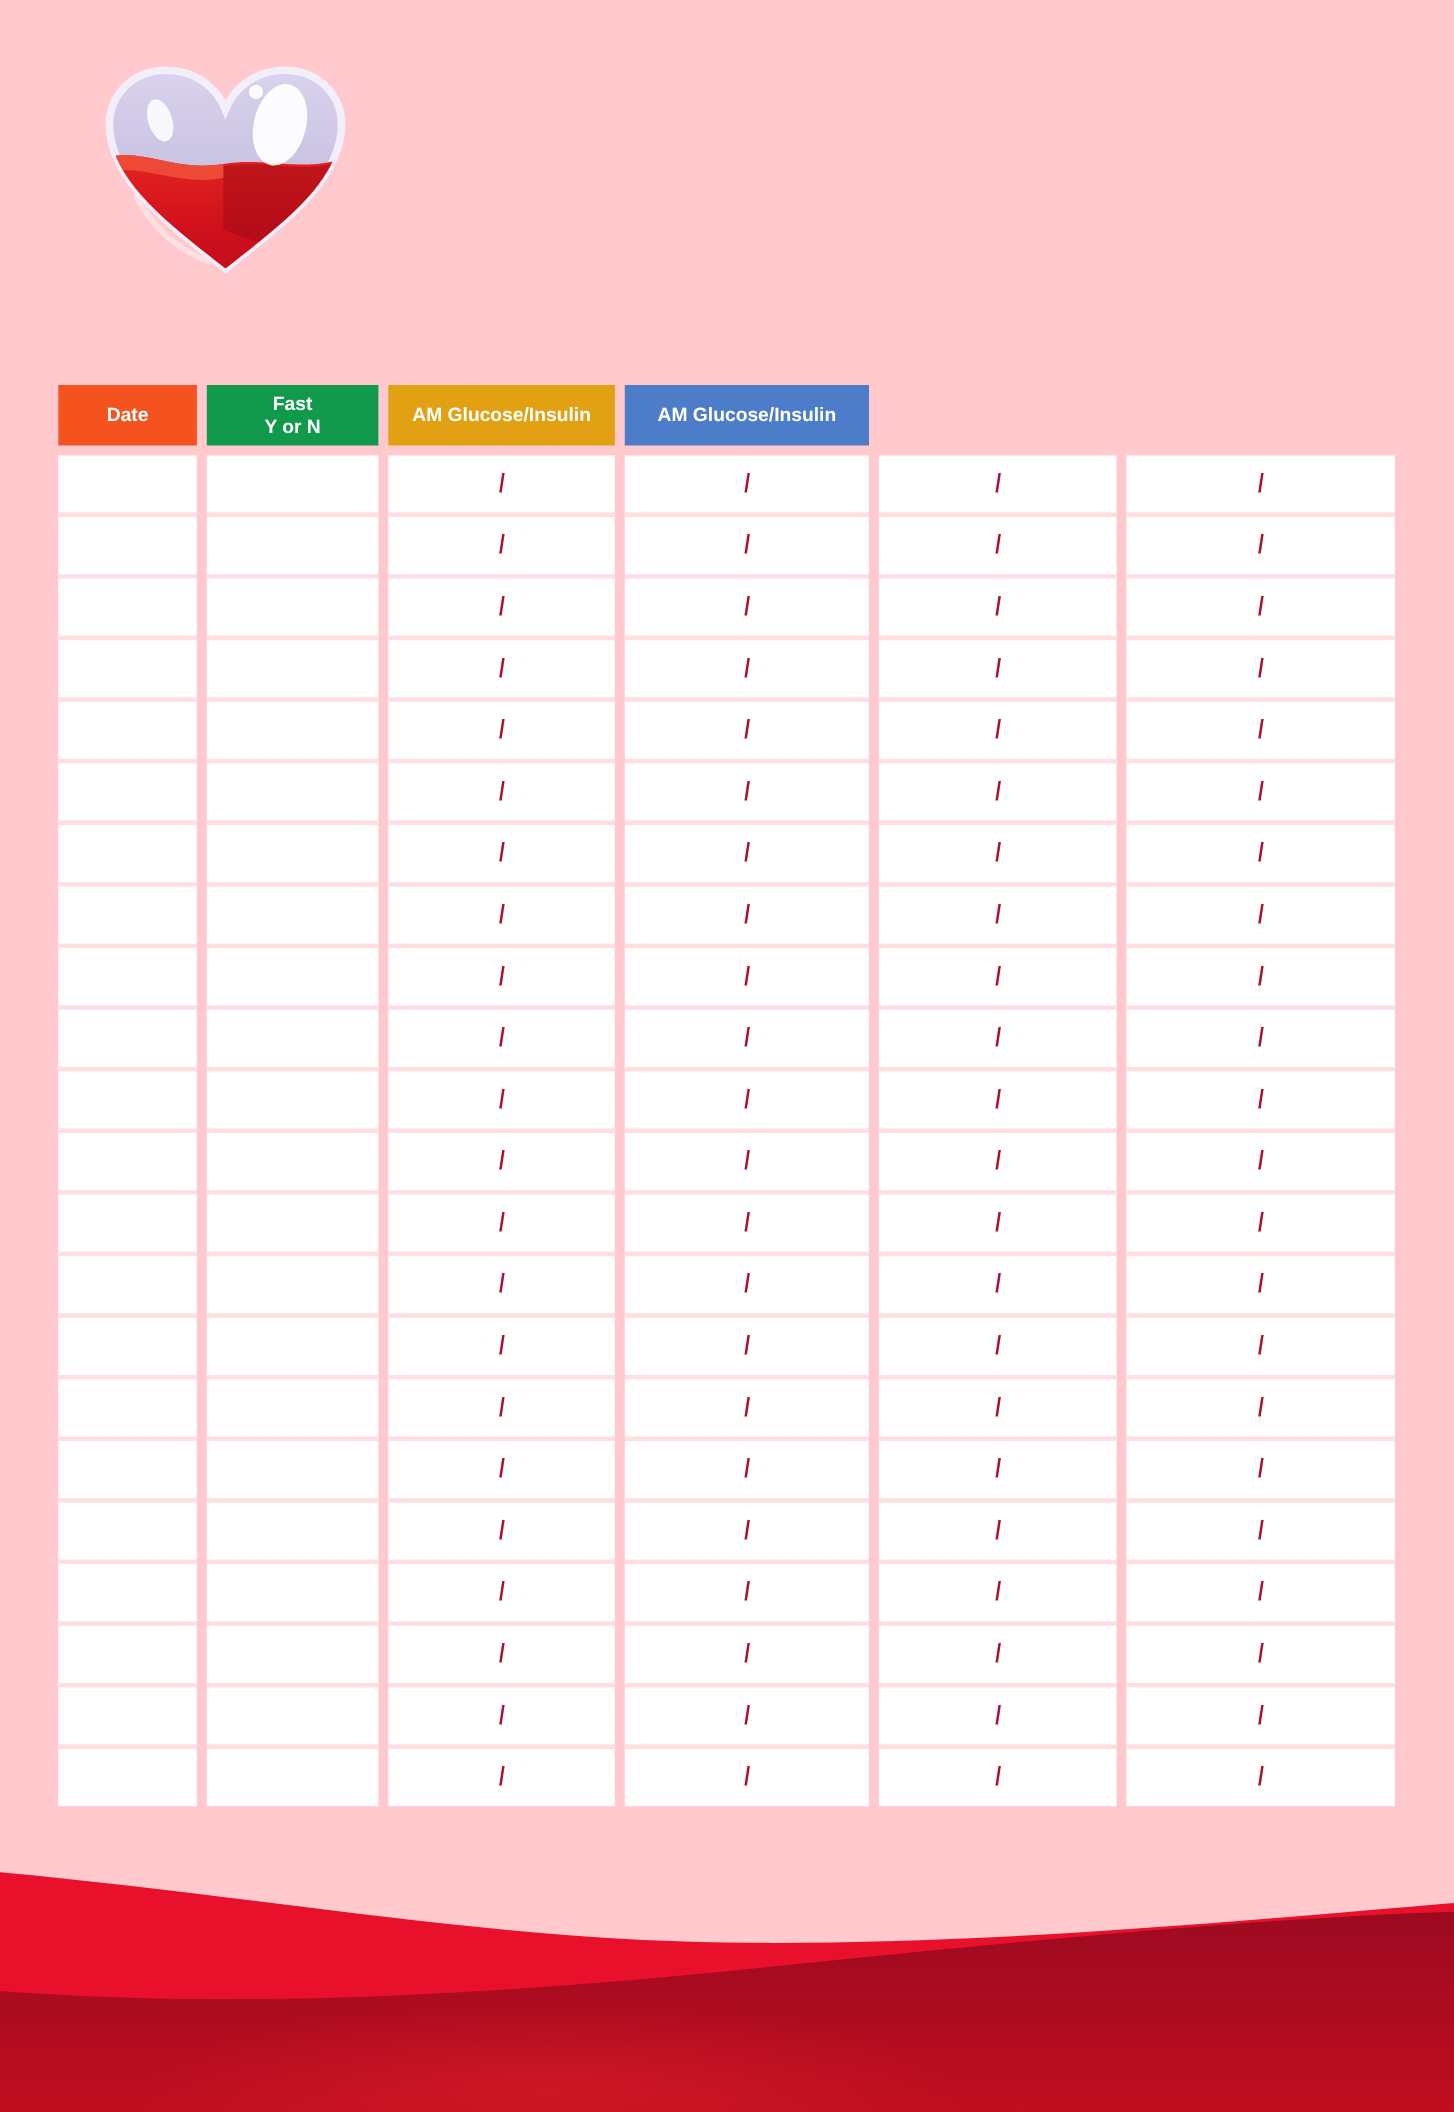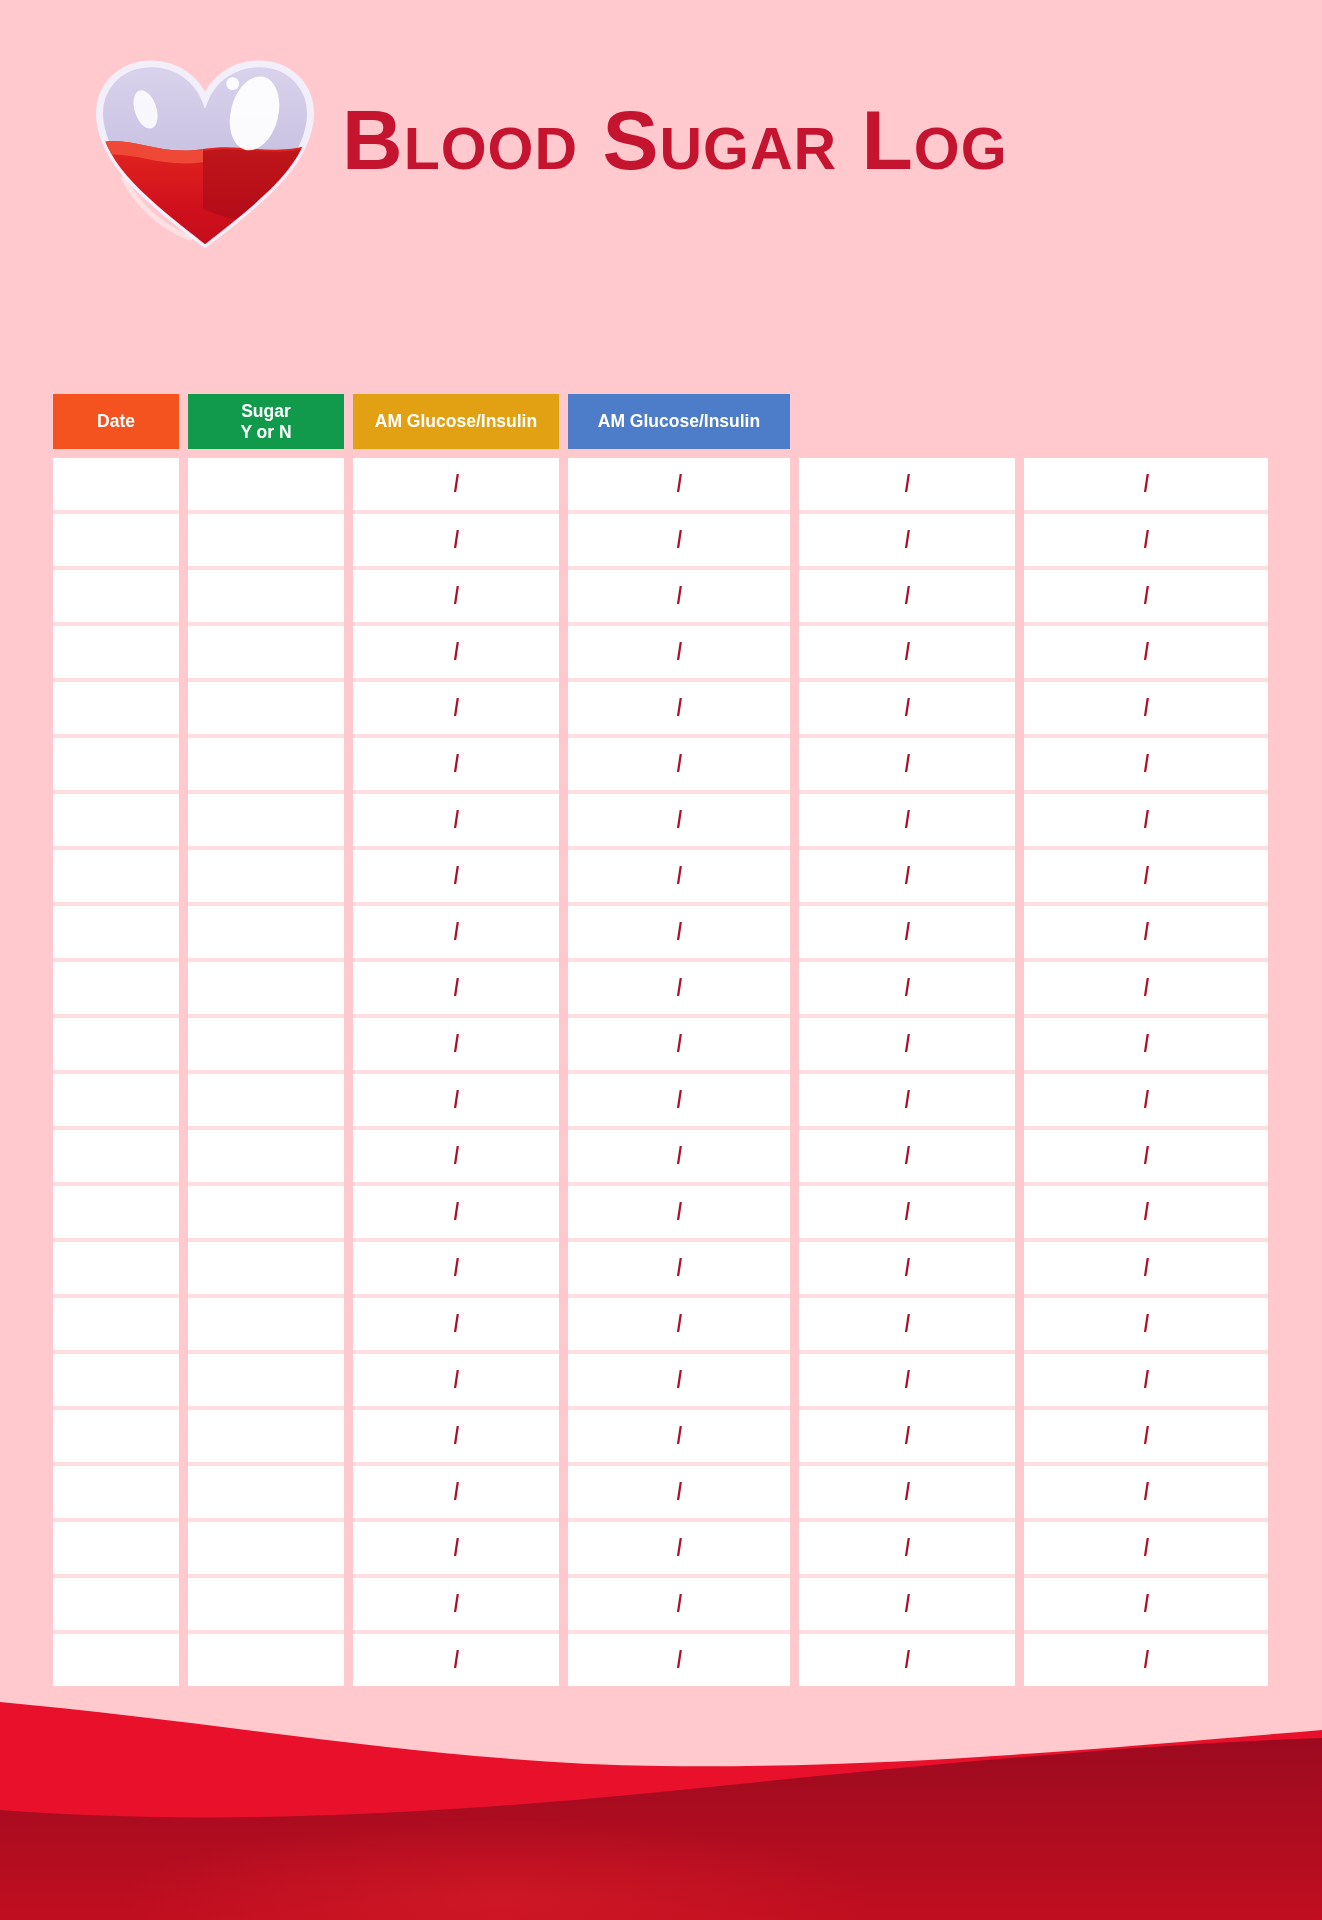--- a/index.html
+++ b/index.html
@@ -14,21 +14,21 @@
   .page-title {
     position:absolute; left:342px; top:92px;
     font-variant:small-caps;
     font-weight:bold;
     font-size:84px;
     letter-spacing:1px;
     color:#C4142F;
     white-space:nowrap;
   }
   
-  .log-table { position:absolute; left:53px; top:350px; width:1215px;margin-top:44px; }
+  .log-table { position:absolute; left:53px; top:350px; width:1215px; }
   .row {
     display:grid;
     grid-template-columns:126px 156px 206px 222px 216px 244px;
     column-gap:9px;
   }
   .hcell {
     height:55px;
     display:flex; align-items:center; justify-content:center;
     color:#FFFFFF; font-weight:bold; font-size:17.5px;
     text-align:center; line-height:1.15;
@@ -81,26 +81,25 @@
         <path d="M6 96 C40 82 70 108 118 100 L118 113 C72 121 42 97 6 109 Z" fill="#EF4E38" opacity="0.9"></path>
       </g>
 
       <ellipse cx="170" cy="64" rx="24" ry="38" fill="#FFFFFF" opacity="0.92" transform="rotate(14 170 64)"></ellipse>
       <ellipse cx="60" cy="60" rx="11" ry="20" fill="#FFFFFF" opacity="0.85" transform="rotate(-18 60 60)"></ellipse>
       <circle cx="148" cy="34" r="6.5" fill="#FFFFFF" opacity="0.9"></circle>
       <path d="M38 130 C55 162 80 180 105 190" stroke="#FFFFFF" stroke-width="5" fill="none" opacity="0.45" stroke-linecap="round"></path>
     </svg>
   </div>
 
-  <h1 class="page-title" style="color: rgb(196, 20, 47);">Blood Sugar Log</h1>
 
   <div class="log-table">
     <div class="row header-row">
         <div class="hcell" style="background: rgb(244, 82, 30); color: rgb(255, 255, 255);">Date</div>
-        <div class="hcell" style="background: rgb(17, 154, 75); color: rgb(255, 255, 255);">Sugar
+        <div class="hcell" style="background: rgb(17, 154, 75); color: rgb(255, 255, 255);">Fast
 Y or N</div>
         <div class="hcell" style="background: rgb(226, 161, 18); color: rgb(255, 255, 255);">AM Glucose/Insulin</div>
         <div class="hcell" style="background: rgb(77, 124, 200); color: rgb(255, 255, 255);">AM Glucose/Insulin</div>
       </div>
     <div class="data-rows">
         <div class="row">
           <div class="cell" style="background: rgb(255, 255, 255);"></div>
           <div class="cell" style="background: rgb(255, 255, 255);"></div>
           <div class="cell" style="background: rgb(255, 255, 255);">
             <span class="slash" style="color: rgb(172, 17, 41);">/</span>

